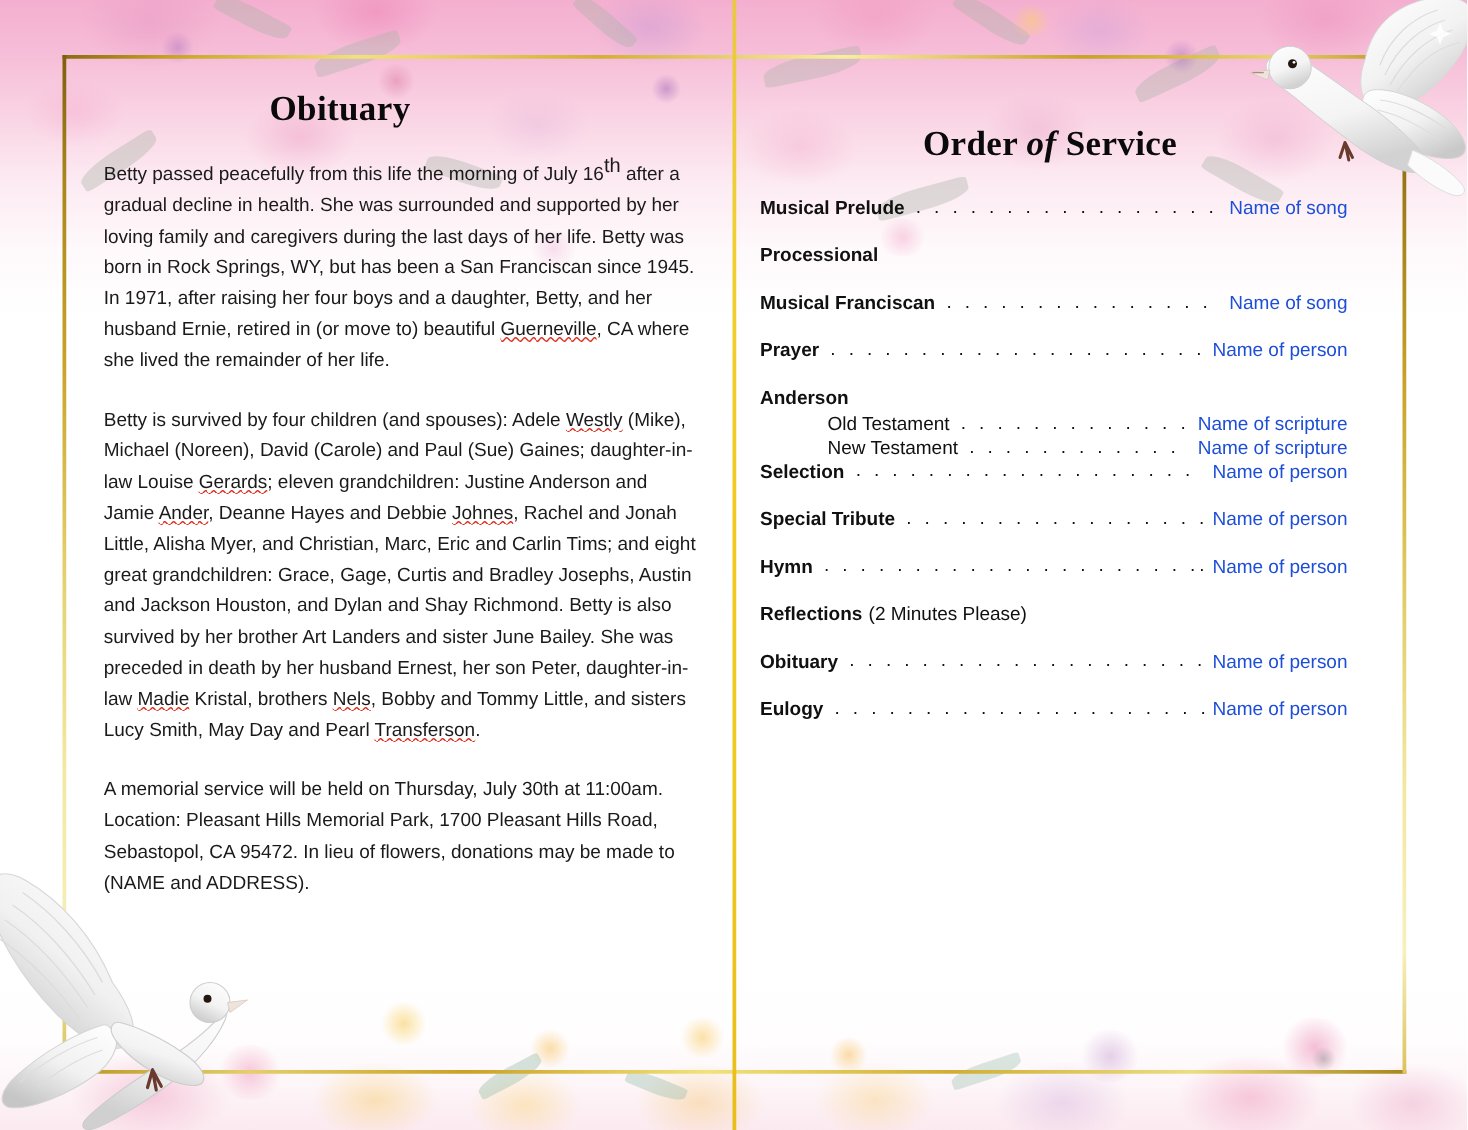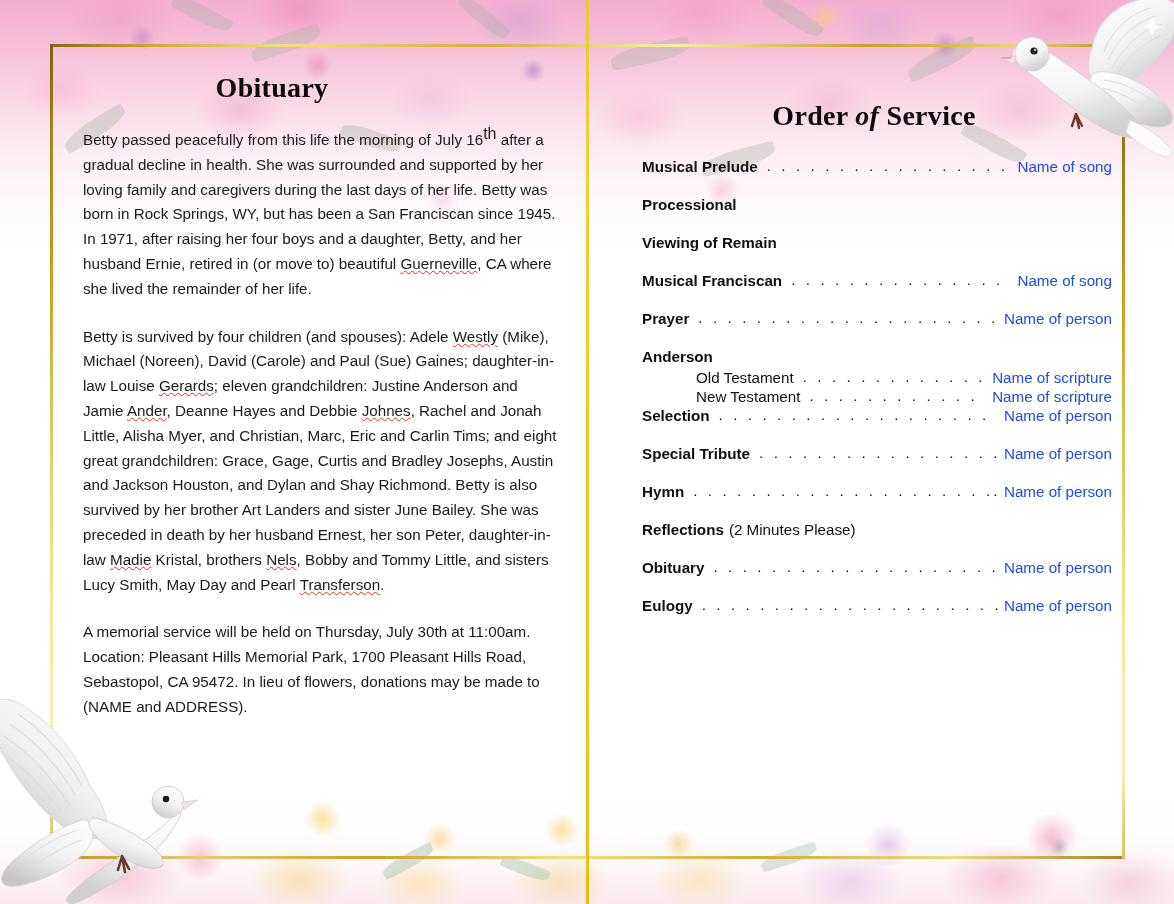--- a/index.html
+++ b/index.html
@@ -131,21 +131,21 @@
   .dove-bl { left: -14px; top: 690px; }
 
   
   .col-left {
     position: absolute;
     left: 83px; top: 72px;
     width: 478px;
   }
   .col-right {
     position: absolute;
-    left: 642px; top: 100px;
+    left: 608px; top: 100px;
     width: 470px;
   }
 
   .heading {
     font-family: "Liberation Serif", serif;
     font-weight: bold;
     color: #0a0a0a;
     text-align: center;
   }
   .heading-obituary {
@@ -380,23 +380,20 @@
     <div id="os-list">
         <div class="os-row">
           <span class="os-label">Musical Prelude</span>
           <span class="os-dots">. . . . . . . . . .  . . . . . . . .</span>
           <span class="os-value">Name of song</span>
         </div>
         <div class="os-row">
           <span class="os-label">Processional</span>
         </div>
         <div class="os-row">
-          <span class="os-label">Viewing of Remain</span>
-        </div>
-        <div class="os-row">
           <span class="os-label">Musical Franciscan</span>
           <span class="os-dots">. . . . . . . . . . . . . . .</span>
           <span class="os-value">Name of song</span>
         </div>
         <div class="os-row">
           <span class="os-label">Prayer</span>
           <span class="os-dots">. . . . . . . . . . . . . . . . . . . . . .. . .</span>
           <span class="os-value">Name of person</span>
         </div>
         <div class="os-row tight">

